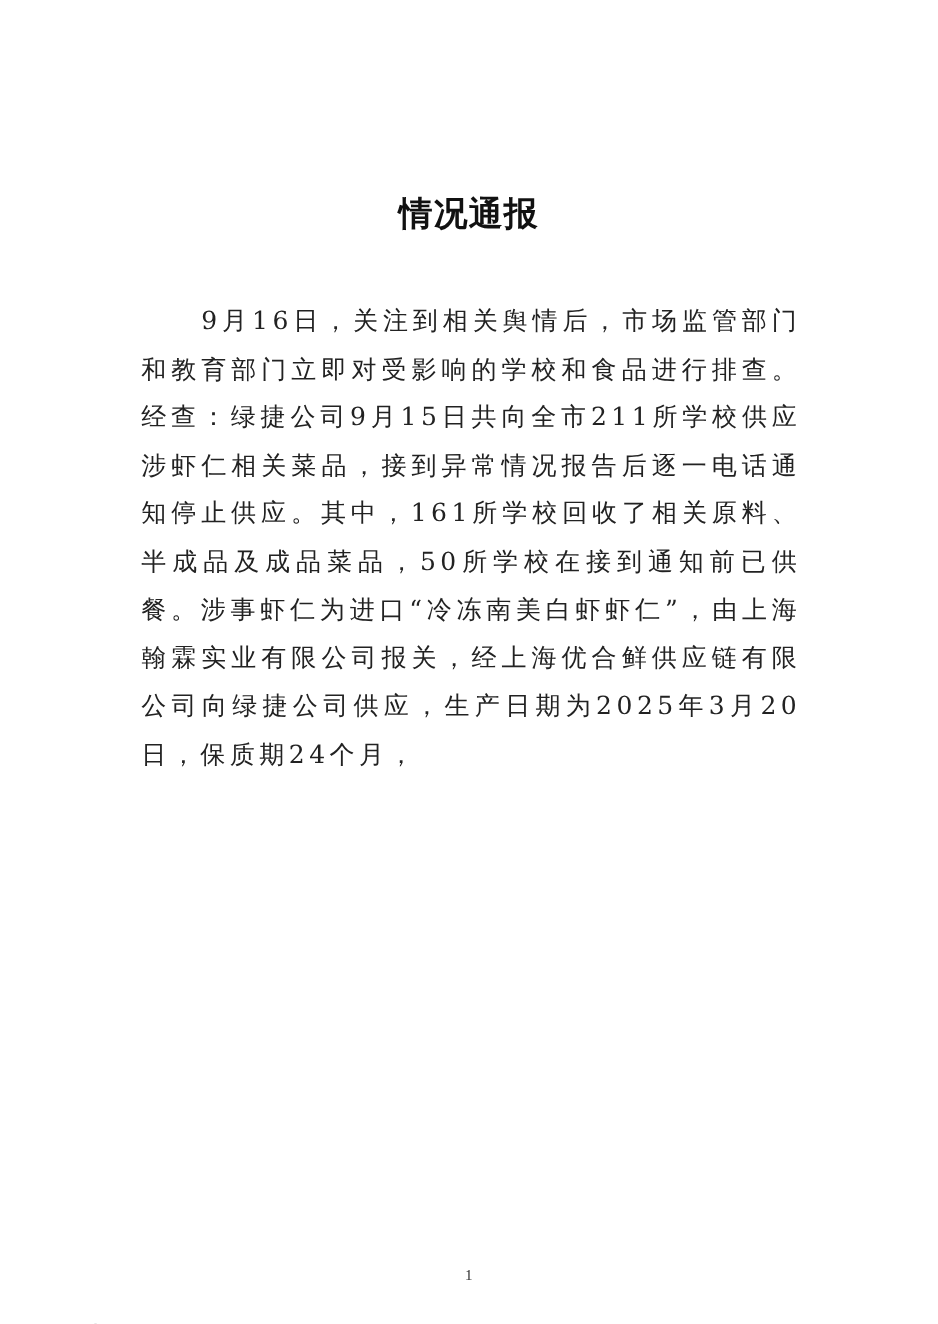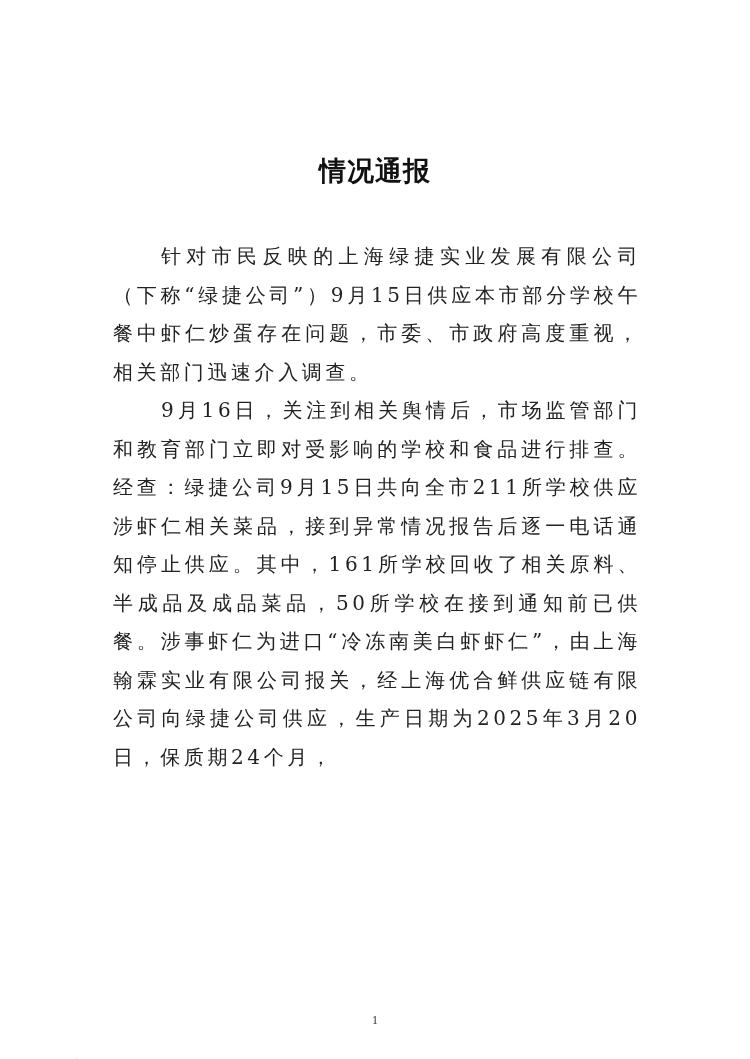--- a/index.html
+++ b/index.html
@@ -32,21 +32,20 @@
   }
   .wm-logo { font-size: 15px; color: #d0d0d0; }
 </style>
 </head>
 <body>
 
 <div class="page">
   <div class="title">情况通报</div>
 
   <div class="body">
-    <p class="para">针对市民反映的上海绿捷实业发展有限公司（下称“绿捷公司”）9月15日供应本市部分学校午餐中虾仁炒蛋存在问题，市委、市政府高度重视，相关部门迅速介入调查。</p>
     <p class="para">9月16日，关注到相关舆情后，市场监管部门和教育部门立即对受影响的学校和食品进行排查。经查：绿捷公司9月15日共向全市211所学校供应涉虾仁相关菜品，接到异常情况报告后逐一电话通知停止供应。其中，161所学校回收了相关原料、半成品及成品菜品，50所学校在接到通知前已供餐。涉事虾仁为进口“冷冻南美白虾虾仁”，由上海翰霖实业有限公司报关，经上海优合鲜供应链有限公司向绿捷公司供应，生产日期为2025年3月20日，保质期24个月，</p>
   </div>
 
   <div class="page-num">1</div>
 
   <div class="watermark">
     <span class="wm-logo">K°°</span>
     <span>现已查明</span>
   </div>
 </div>

